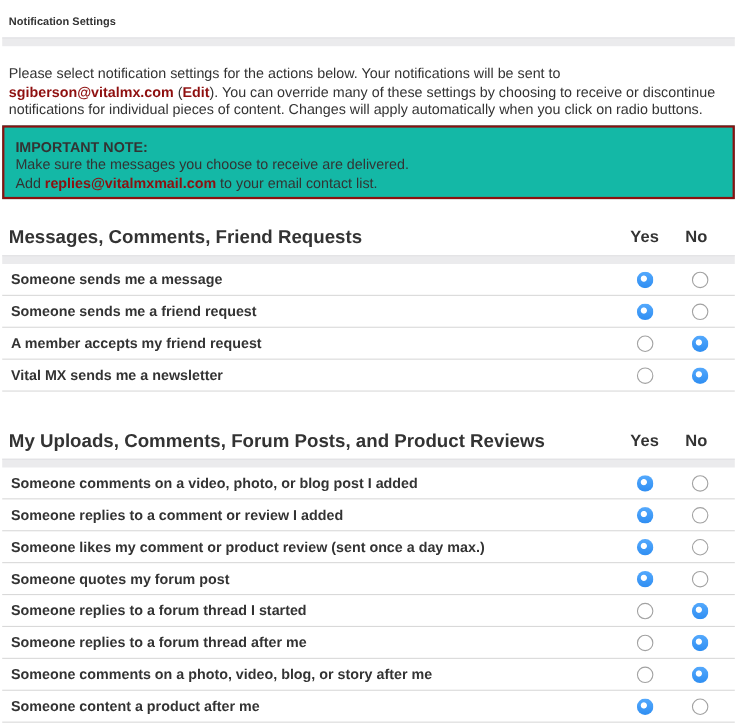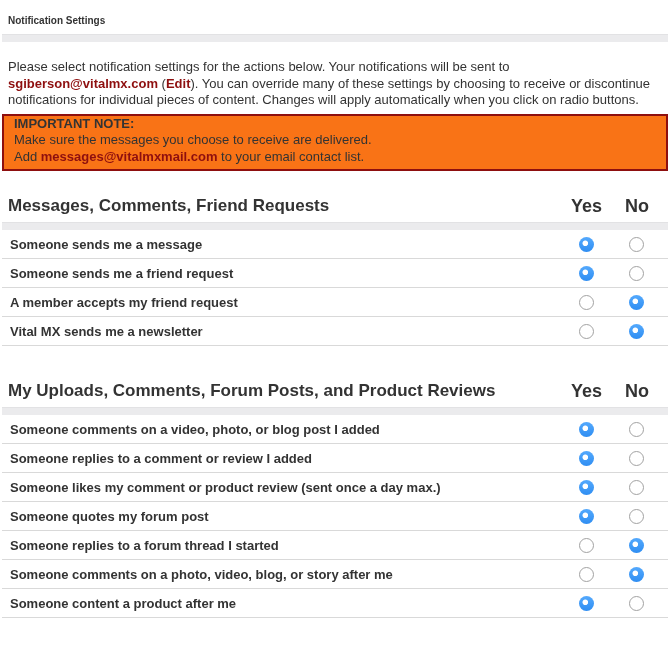--- a/index.html
+++ b/index.html
@@ -24,34 +24,34 @@
     margin: 17px 8px 0 8px; line-height: 16.5px; color: #333;
   }
   .red-link {
     color: var(--accent, #8e0f0f); font-weight: bold;
     text-decoration: none; cursor: pointer;
   }
   .nowrap { white-space: nowrap; }
 
   .note-box {
     margin: 5px 2px 0 2px; border: 2px solid var(--accent, #8e0f0f);
-    background: #f97316; padding: 0 10px 4px 10px; line-height: 16.5px;
+    background: #14b8a6; padding: 10px 10px 4px 10px; line-height: 16.5px;
   }
   .note-heading { font-weight: bold; }
 
   .section { margin: 0 2px; }
   .section-header { position: relative; height: 18px; margin-top: 36px; }
   .section-header.first { margin-top: 26px; }
   .section-title {
     font-size: 17px; font-weight: bold; color: #333;
     margin-left: 6px; line-height: 18px; display: inline-block;
   }
   .col-head {
-    position: absolute; top: 0; width: 32px; text-align: right;
-    font-size: 18px; font-weight: bold; color: #333; line-height: 18px;
+    position: absolute; top: 0; width: 32px; text-align: center;
+    font-size: 15px; font-weight: bold; color: #333; line-height: 18px;
   }
   .col-head.yes { left: 568px; }
   .col-head.no  { left: 615px; }
   .section-band {
     height: 8px; background: #ebebed; margin-top: 7px;
     border-top: 1px solid #e2e2e4;
   }
 
   .row {
     position: relative; height: 29px;
@@ -82,21 +82,21 @@
 <div class="page">
 
   <h1 class="page-title">Notification Settings</h1>
   <div class="title-band"></div>
 
   <p class="intro"><span>Please select notification settings for the actions below. Your notifications will be sent to </span><span class="nowrap"><a class="red-link">sgiberson@vitalmx.com</a><span> (</span><a class="red-link">Edit</a><span>).</span></span><span> You can override many of these settings by choosing to receive or discontinue notifications for individual pieces of content. Changes will apply automatically when you click on radio buttons.</span></p>
 
   <div class="note-box">
     <div class="note-heading">IMPORTANT NOTE:</div>
     <div>Make sure the messages you choose to receive are delivered.</div>
-    <div><span>Add </span><a class="red-link">messages@vitalmxmail.com</a><span> to your email contact list.</span></div>
+    <div><span>Add </span><a class="red-link">replies@vitalmxmail.com</a><span> to your email contact list.</span></div>
   </div>
 
   <div id="sections">
   <section class="section">
     <div class="section-header first">
       <h2 class="section-title">Messages, Comments, Friend Requests</h2>
       <div class="col-head yes">Yes</div>
       <div class="col-head no">No</div>
     </div>
     <div class="section-band"></div>
@@ -159,20 +159,25 @@
     <span class="radio yes-radio selected" role="radio" aria-checked="true"></span>
     <span class="radio no-radio" role="radio" aria-checked="false"></span>
   </div>
 
   <div class="row">
     <span class="row-label">Someone replies to a forum thread I started</span>
     <span class="radio yes-radio" role="radio" aria-checked="false"></span>
     <span class="radio no-radio selected" role="radio" aria-checked="true"></span>
   </div>
 
+  <div class="row">
+    <span class="row-label">Someone replies to a forum thread after me</span>
+    <span class="radio yes-radio" role="radio" aria-checked="false"></span>
+    <span class="radio no-radio selected" role="radio" aria-checked="true"></span>
+  </div>
 
   <div class="row">
     <span class="row-label">Someone comments on a photo, video, blog, or story after me</span>
     <span class="radio yes-radio" role="radio" aria-checked="false"></span>
     <span class="radio no-radio selected" role="radio" aria-checked="true"></span>
   </div>
 
   <div class="row">
     <span class="row-label">Someone content a product after me</span>
     <span class="radio yes-radio selected" role="radio" aria-checked="true"></span>

